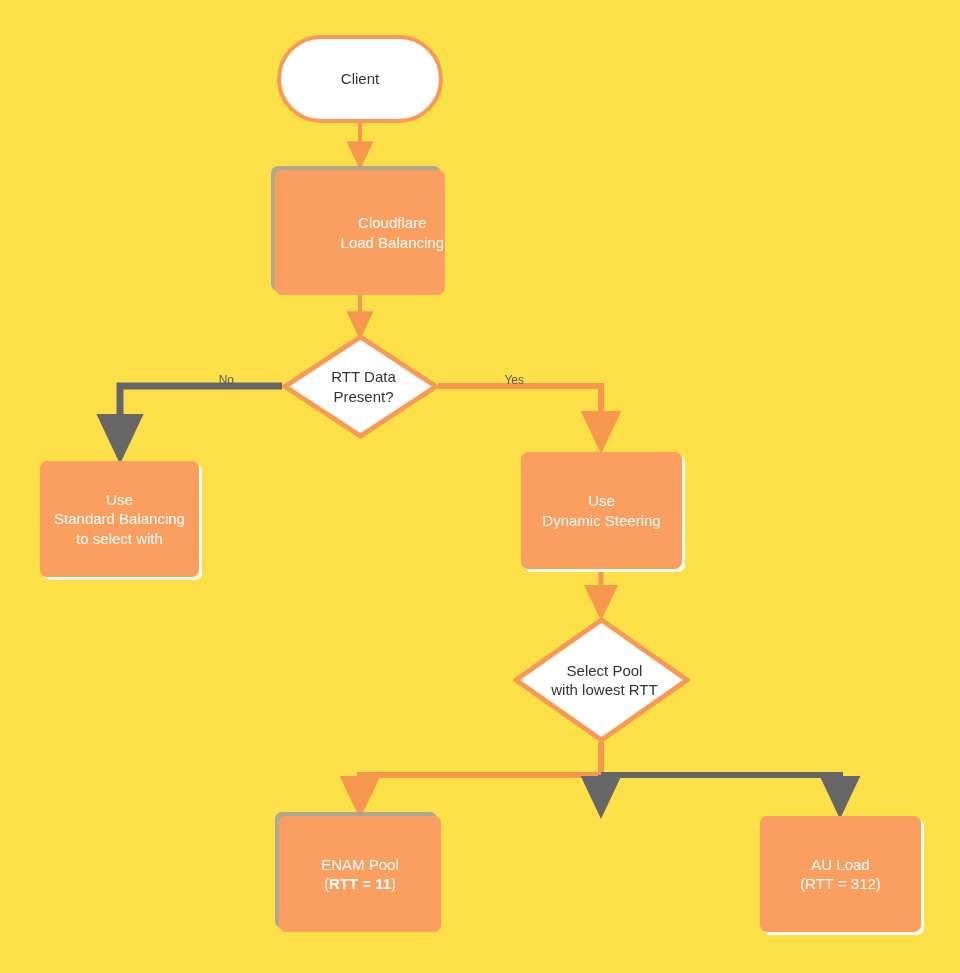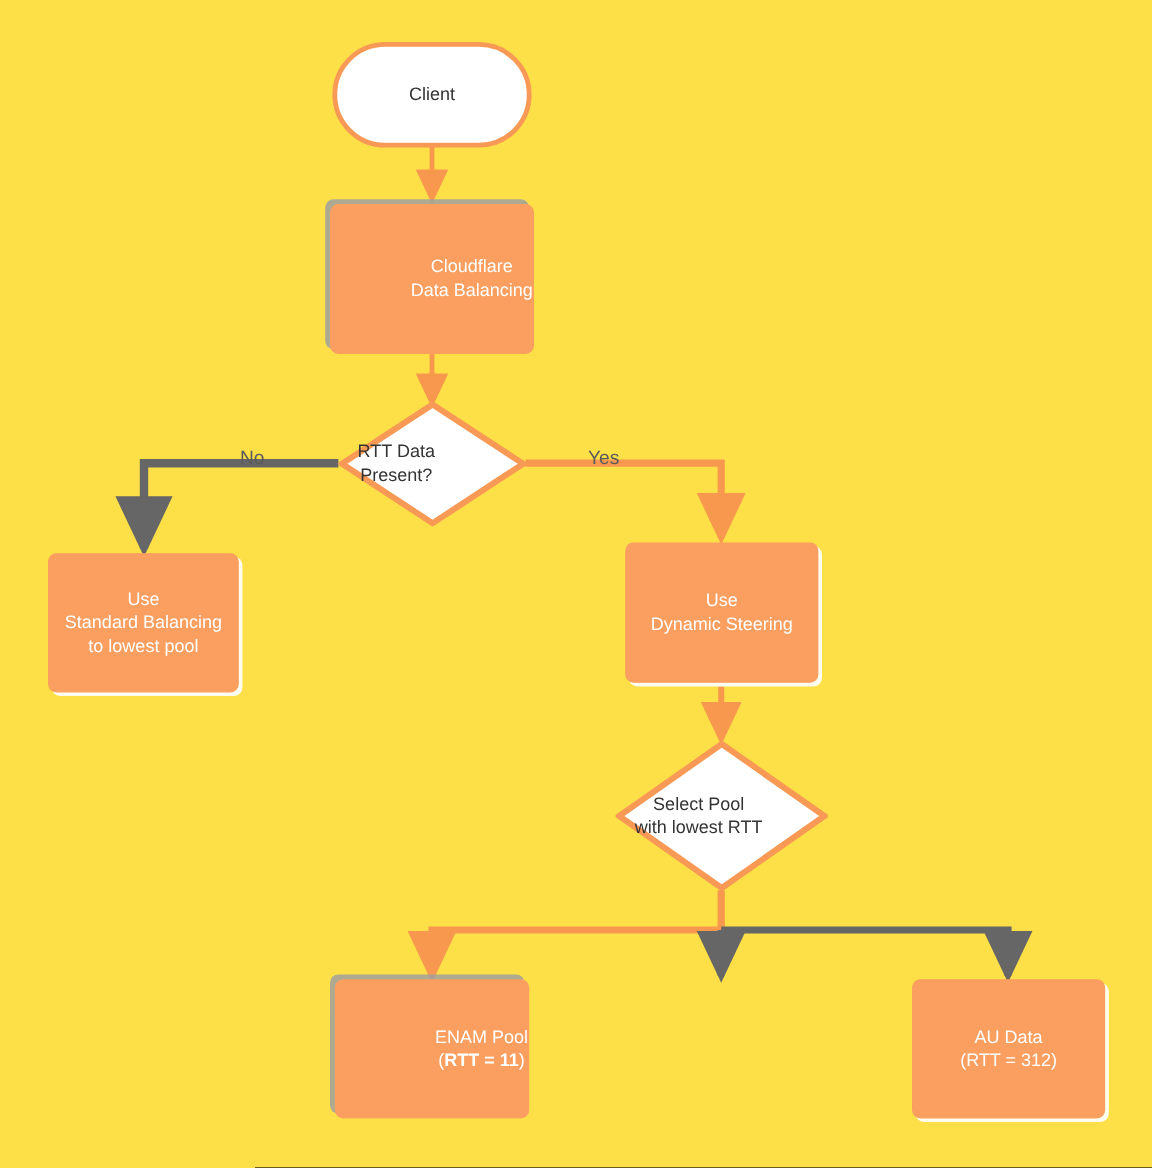--- a/index.html
+++ b/index.html
@@ -57,37 +57,37 @@
   }
   .node-diamond-shape {
     position: absolute;
     left: 0;
     top: 0;
     width: 100%;
     height: 100%;
   }
   .node-diamond-label {
     position: absolute;
-    left: 16px;
+    left: 3px;
     top: 0;
     width: 100%;
     height: 100%;
     display: flex;
     align-items: center;
-    justify-content: flex-start;
+    justify-content: center;
     text-align: center;
     color: #333333;
     font-size: 15px;
     line-height: 1.3;
   }
   .edge-label {
     position: absolute;
     color: #5a5a5a;
-    font-size: 16px;
-    text-align: left;
+    font-size: 12px;
+    text-align: right;
     line-height: 1.1;
     white-space: nowrap;
   }
   .b { font-weight: bold; }
 </style>
 </head>
 <body>
 
 <div id="canvas">
 
@@ -134,21 +134,21 @@
     </g>
   </svg>
 
   <div class="node node-stadium" style="left:277px; top:35px; width:166px; height:88px;">
     <span>Client</span>
   </div>
 
   <div class="node node-rect shadow-gray" style="left:275px; top:170px; width:170px; height:125px;justify-content:flex-end;">
     <div>
       <div>Cloudflare</div>
-      <div>Data Balancing</div>
+      <div>Load Balancing</div>
     </div>
   </div>
 
   <div class="node-diamond-wrap" style="left:282px; top:334px; width:157px; height:105px;">
     <svg class="node-diamond-shape" viewBox="0 0 157 105" preserveAspectRatio="none">
       <polygon points="78.5,3 154,52.5 78.5,102 3,52.5" fill="#FFFFFF" stroke="#F89A55" stroke-width="5"></polygon>
     </svg>
     <div class="node-diamond-label">
       <div>
         <div>RTT Data</div>
@@ -158,21 +158,21 @@
   </div>
 
   <div class="edge-label" style="left:200px; top:374px; width:34px;">No</div>
 
   <div class="edge-label" style="left:490px; top:374px; width:34px;">Yes</div>
 
   <div class="node node-rect" style="left:40px; top:461px; width:159px; height:116px;">
     <div>
       <div>Use</div>
       <div>Standard Balancing</div>
-      <div>to lowest pool</div>
+      <div>to select with</div>
     </div>
   </div>
 
   <div class="node node-rect" style="left:521px; top:452px; width:161px; height:117px;">
     <div>
       <div>Use</div>
       <div>Dynamic Steering</div>
     </div>
   </div>
 
@@ -181,28 +181,28 @@
       <polygon points="88.5,3 174,63 88.5,123 3,63" fill="#FFFFFF" stroke="#F89A55" stroke-width="5"></polygon>
     </svg>
     <div class="node-diamond-label">
       <div>
         <div>Select Pool</div>
         <div>with lowest RTT</div>
       </div>
     </div>
   </div>
 
-  <div class="node node-rect shadow-gray" style="left:279px; top:816px; width:162px; height:116px;justify-content:flex-end;">
+  <div class="node node-rect shadow-gray" style="left:279px; top:816px; width:162px; height:116px;">
     <div>
       <div>ENAM Pool</div>
       <div><span>(</span><span class="b">RTT = 11</span><span>)</span></div>
     </div>
   </div>
 
 
   <div class="node node-rect" style="left:760px; top:816px; width:161px; height:116px;">
     <div>
-      <div>AU Data</div>
+      <div>AU Load</div>
       <div>(RTT = 312)</div>
     </div>
   </div>
 
 </div>
 
 </body></html>

